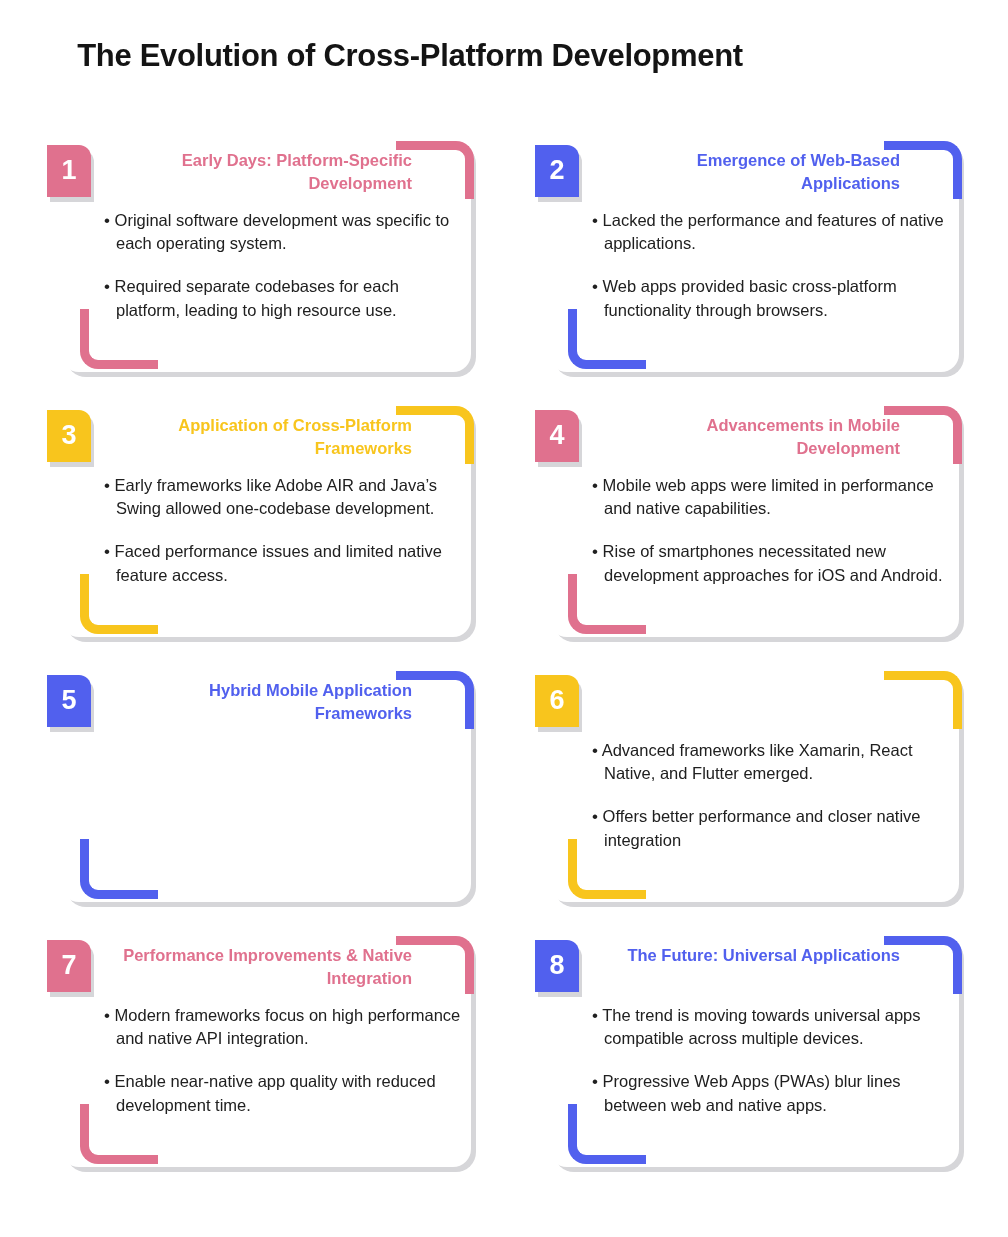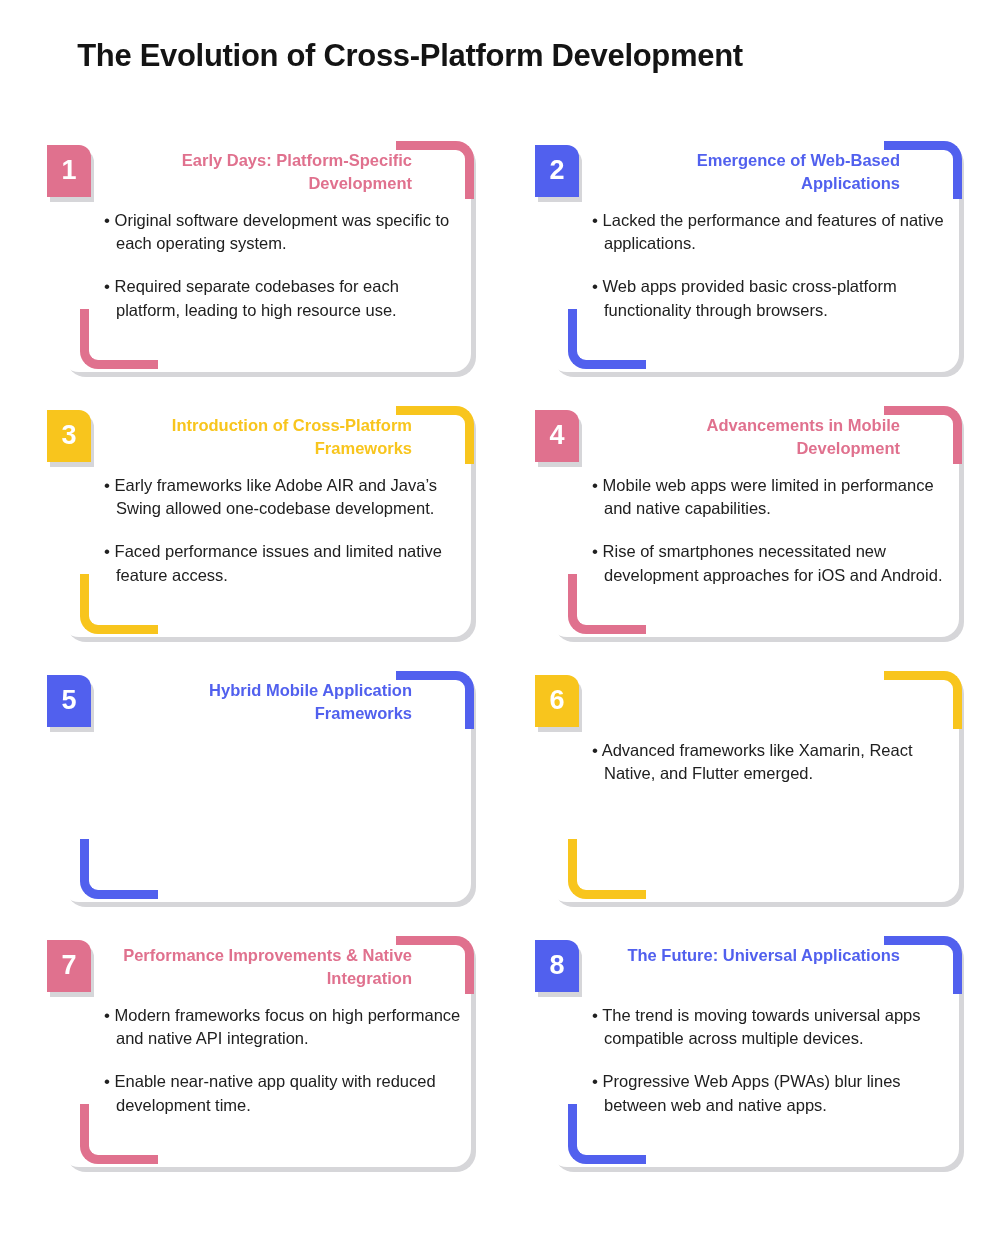--- a/index.html
+++ b/index.html
@@ -196,21 +196,21 @@
       </div>
       <div class="card">
         <div class="card-shadow"></div>
         <div class="card-body"></div>
         <div class="badge-shadow"></div>
         <div class="badge" style="background:#f8c51d">
           <span class="badge-num">3</span>
         </div>
         <div class="bracket bracket-tr" style="color:#f8c51d"></div>
         <div class="bracket bracket-bl" style="color:#f8c51d"></div>
-        <h2 class="card-head" style="color:#f8c51d">Introduction of Cross-Platform Frameworks</h2>
+        <h2 class="card-head" style="color:#f8c51d">Application of Cross-Platform Frameworks</h2>
         <div class="bullets">
           <p class="bullet"><span class="dot">•</span> <span>Early frameworks like Adobe AIR and Java’s Swing allowed one-codebase development.</span></p>
           <p class="bullet"><span class="dot">•</span> <span>Faced performance issues and limited native feature access.</span></p>
         </div>
       </div>
       <div class="card">
         <div class="card-shadow"></div>
         <div class="card-body"></div>
         <div class="badge-shadow"></div>
         <div class="badge" style="background:#e0718e">
@@ -239,20 +239,21 @@
         <div class="card-shadow"></div>
         <div class="card-body"></div>
         <div class="badge-shadow"></div>
         <div class="badge" style="background:#f8c51d">
           <span class="badge-num">6</span>
         </div>
         <div class="bracket bracket-tr" style="color:#f8c51d"></div>
         <div class="bracket bracket-bl" style="color:#f8c51d"></div>
         <div class="bullets">
           <p class="bullet"><span class="dot">•</span> <span>Advanced frameworks like Xamarin, React Native, and Flutter emerged.</span></p>
+          <p class="bullet"><span class="dot">•</span> <span>Offers better performance and closer native integration</span></p>
         </div>
       </div>
       <div class="card">
         <div class="card-shadow"></div>
         <div class="card-body"></div>
         <div class="badge-shadow"></div>
         <div class="badge" style="background:#e0718e">
           <span class="badge-num">7</span>
         </div>
         <div class="bracket bracket-tr" style="color:#e0718e"></div>

